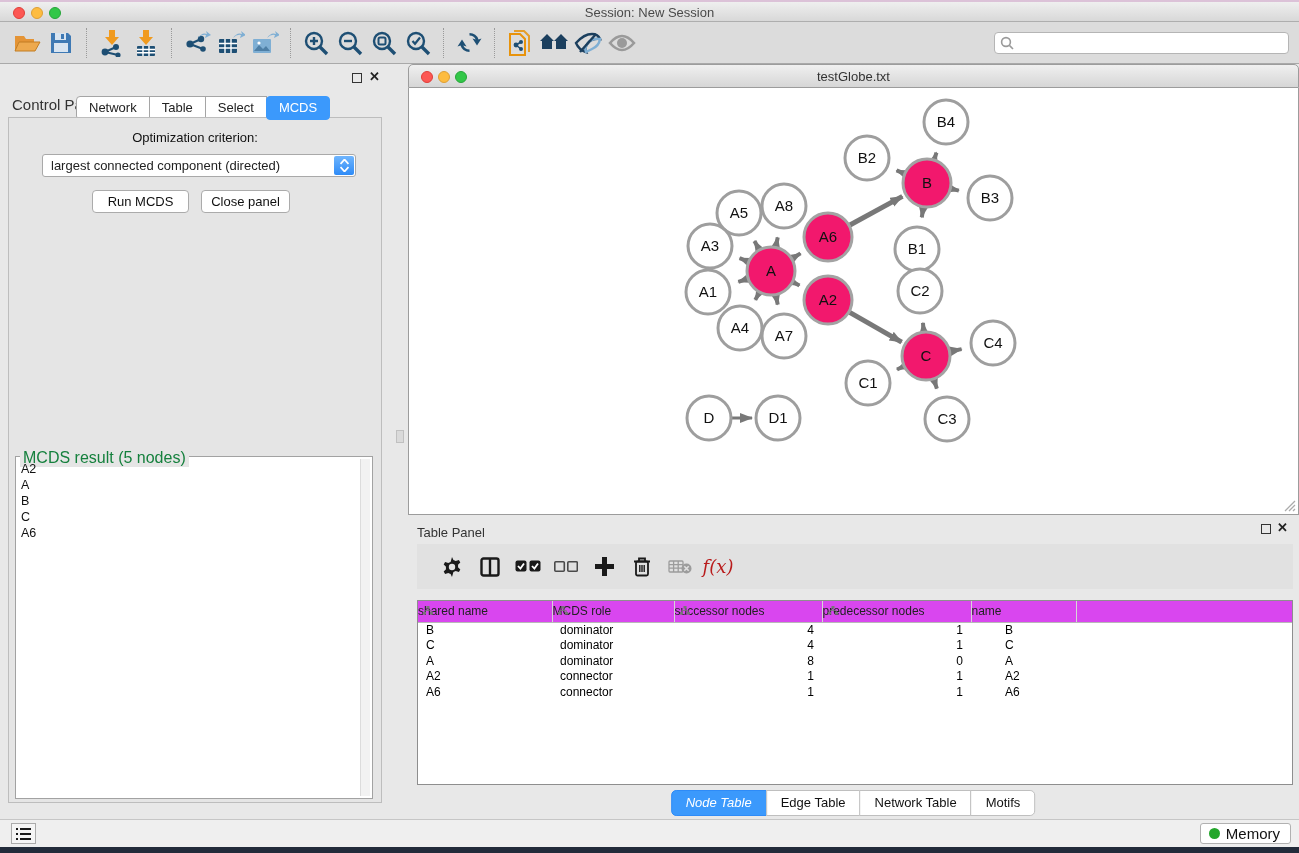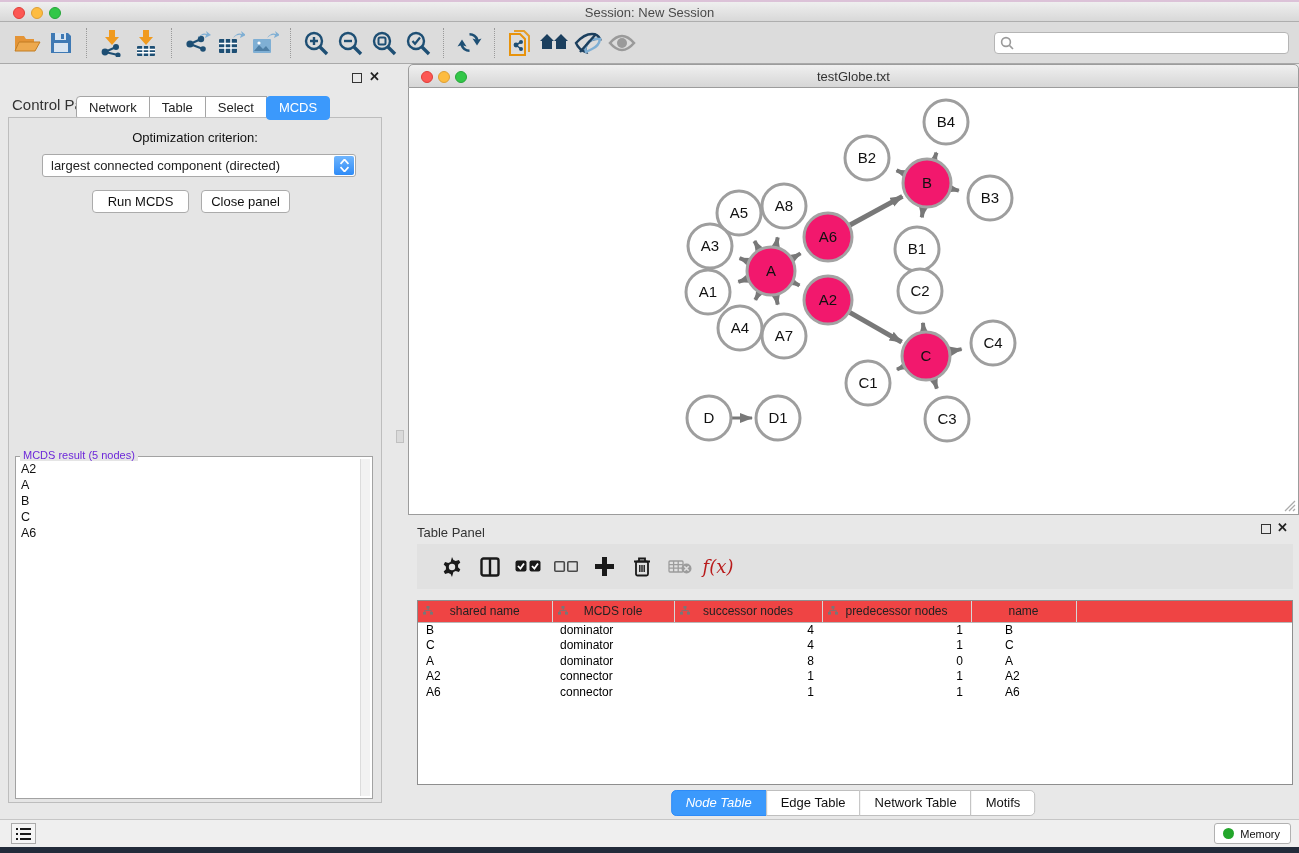--- a/index.html
+++ b/index.html
@@ -65,21 +65,21 @@
     font-family:inherit; cursor:default;
   }
   #run-btn { left:83px; width:97px; }
   #closepanel-btn { left:192px; width:89px; }
   #mcds-fieldset {
     position:absolute; left:6px; right:8px; top:338px; bottom:3px;
     border:1px solid #A2A2A2; background:#fff;
   }
   #mcds-legend {
     position:absolute; top:-8px; left:4px; background:#E5E5E5; padding:0 3px;
-    font-size:11px; color:#6d28d9;
+    font-size:16px; color:#15803d;
   }
   #mcds-list { position:absolute; top:4px; left:2px; right:14px; bottom:2px; overflow:hidden; }
   .mcds-item { font-size:12.5px; line-height:16px; padding-left:3px; color:#111; }
   #mcds-scroll { position:absolute; top:2px; bottom:2px; right:2px; width:10px; background:#F2F2F2; border-left:1px solid #DCDCDC;}
   
   #v-grip { position:absolute; left:396px; top:430px; width:8px; height:13px; background:#DADADA; border:1px solid #C0C0C0; }
   
   #network-window { position:absolute; left:408px; top:64px; width:891px; height:451px; }
   #nw-titlebar {
     position:absolute; top:0; left:0; right:0; height:24px;
@@ -104,22 +104,22 @@
     background:#E1E1E1; display:flex; align-items:center; padding-left:16px;
   }
   .tp-icon { width:38px; height:30px; display:flex; align-items:center; justify-content:center; }
   .fx { font-family:"DejaVu Serif", serif; font-style:italic; font-size:18px; color:#b91c1c; }
   #node-table-wrap {
     position:absolute; left:9px; right:6px; top:85px; height:185px;
     background:#fff; border:1px solid #8E8E8E; overflow:hidden;
   }
   #node-table { border-collapse:collapse; table-layout:fixed; width:100%; }
   #node-table th {
-    height:21px; background:#ef4444; border-bottom:1px solid #B8B8B8; border-right:1px solid #D6D6D6;
-    font-size:12px; font-weight:normal; color:#222; text-align:center; position:relative; overflow:hidden; white-space:nowrap;
+    height:21px; background:#d946ef; border-bottom:1px solid #B8B8B8; border-right:1px solid #D6D6D6;
+    font-size:12px; font-weight:normal; color:#222; text-align:left; position:relative; overflow:hidden; white-space:nowrap;
   }
   #node-table th.filler { border-right:none; }
   #node-table th .hdr-ic { position:absolute; left:5px; top:5px; }
   #node-table td { height:15.5px; font-size:12px; color:#000; padding:0 8px; overflow:hidden; white-space:nowrap; }
   #node-table td.al-r { text-align:right; }
   #node-table td.name-col { padding-left:34px; }
   #bottom-tabs { position:absolute; left:50%; transform:translateX(-50%); top:275px; display:flex; }
   .bt-tab {
     border:1px solid #BFBFBF; background:#fff; margin-left:-1px;
     padding:4px 14px 5px; font-size:13px; color:#111; cursor:default;
@@ -132,21 +132,21 @@
     position:absolute; left:0; right:0; bottom:6px; height:28px;
     background:#EFEFEF; border-top:1px solid #C6C6C6;
   }
   #status-list-btn {
     position:absolute; left:11px; top:3px; width:25px; height:21px;
     background:#F5F5F5; border:1px solid #ABABAB; display:flex; align-items:center; justify-content:center;
   }
   #memory-btn {
     position:absolute; right:8px; top:3px; height:21px;
     background:#fff; border:1px solid #B1B1B1; border-radius:3px;
-    display:flex; align-items:center; gap:6px; padding:0 10px 0 8px; font-size:11px; color:#111;
+    display:flex; align-items:center; gap:6px; padding:0 10px 0 8px; font-size:15px; color:#111;
   }
   #memory-dot { width:11px; height:11px; border-radius:50%; }
   #bottom-edge { position:absolute; bottom:0; left:0; right:0; height:6px; background:#222B3A; }
 </style>
 </head>
 <body>
 
 <div id="root">
 
   <div id="titlebar">

